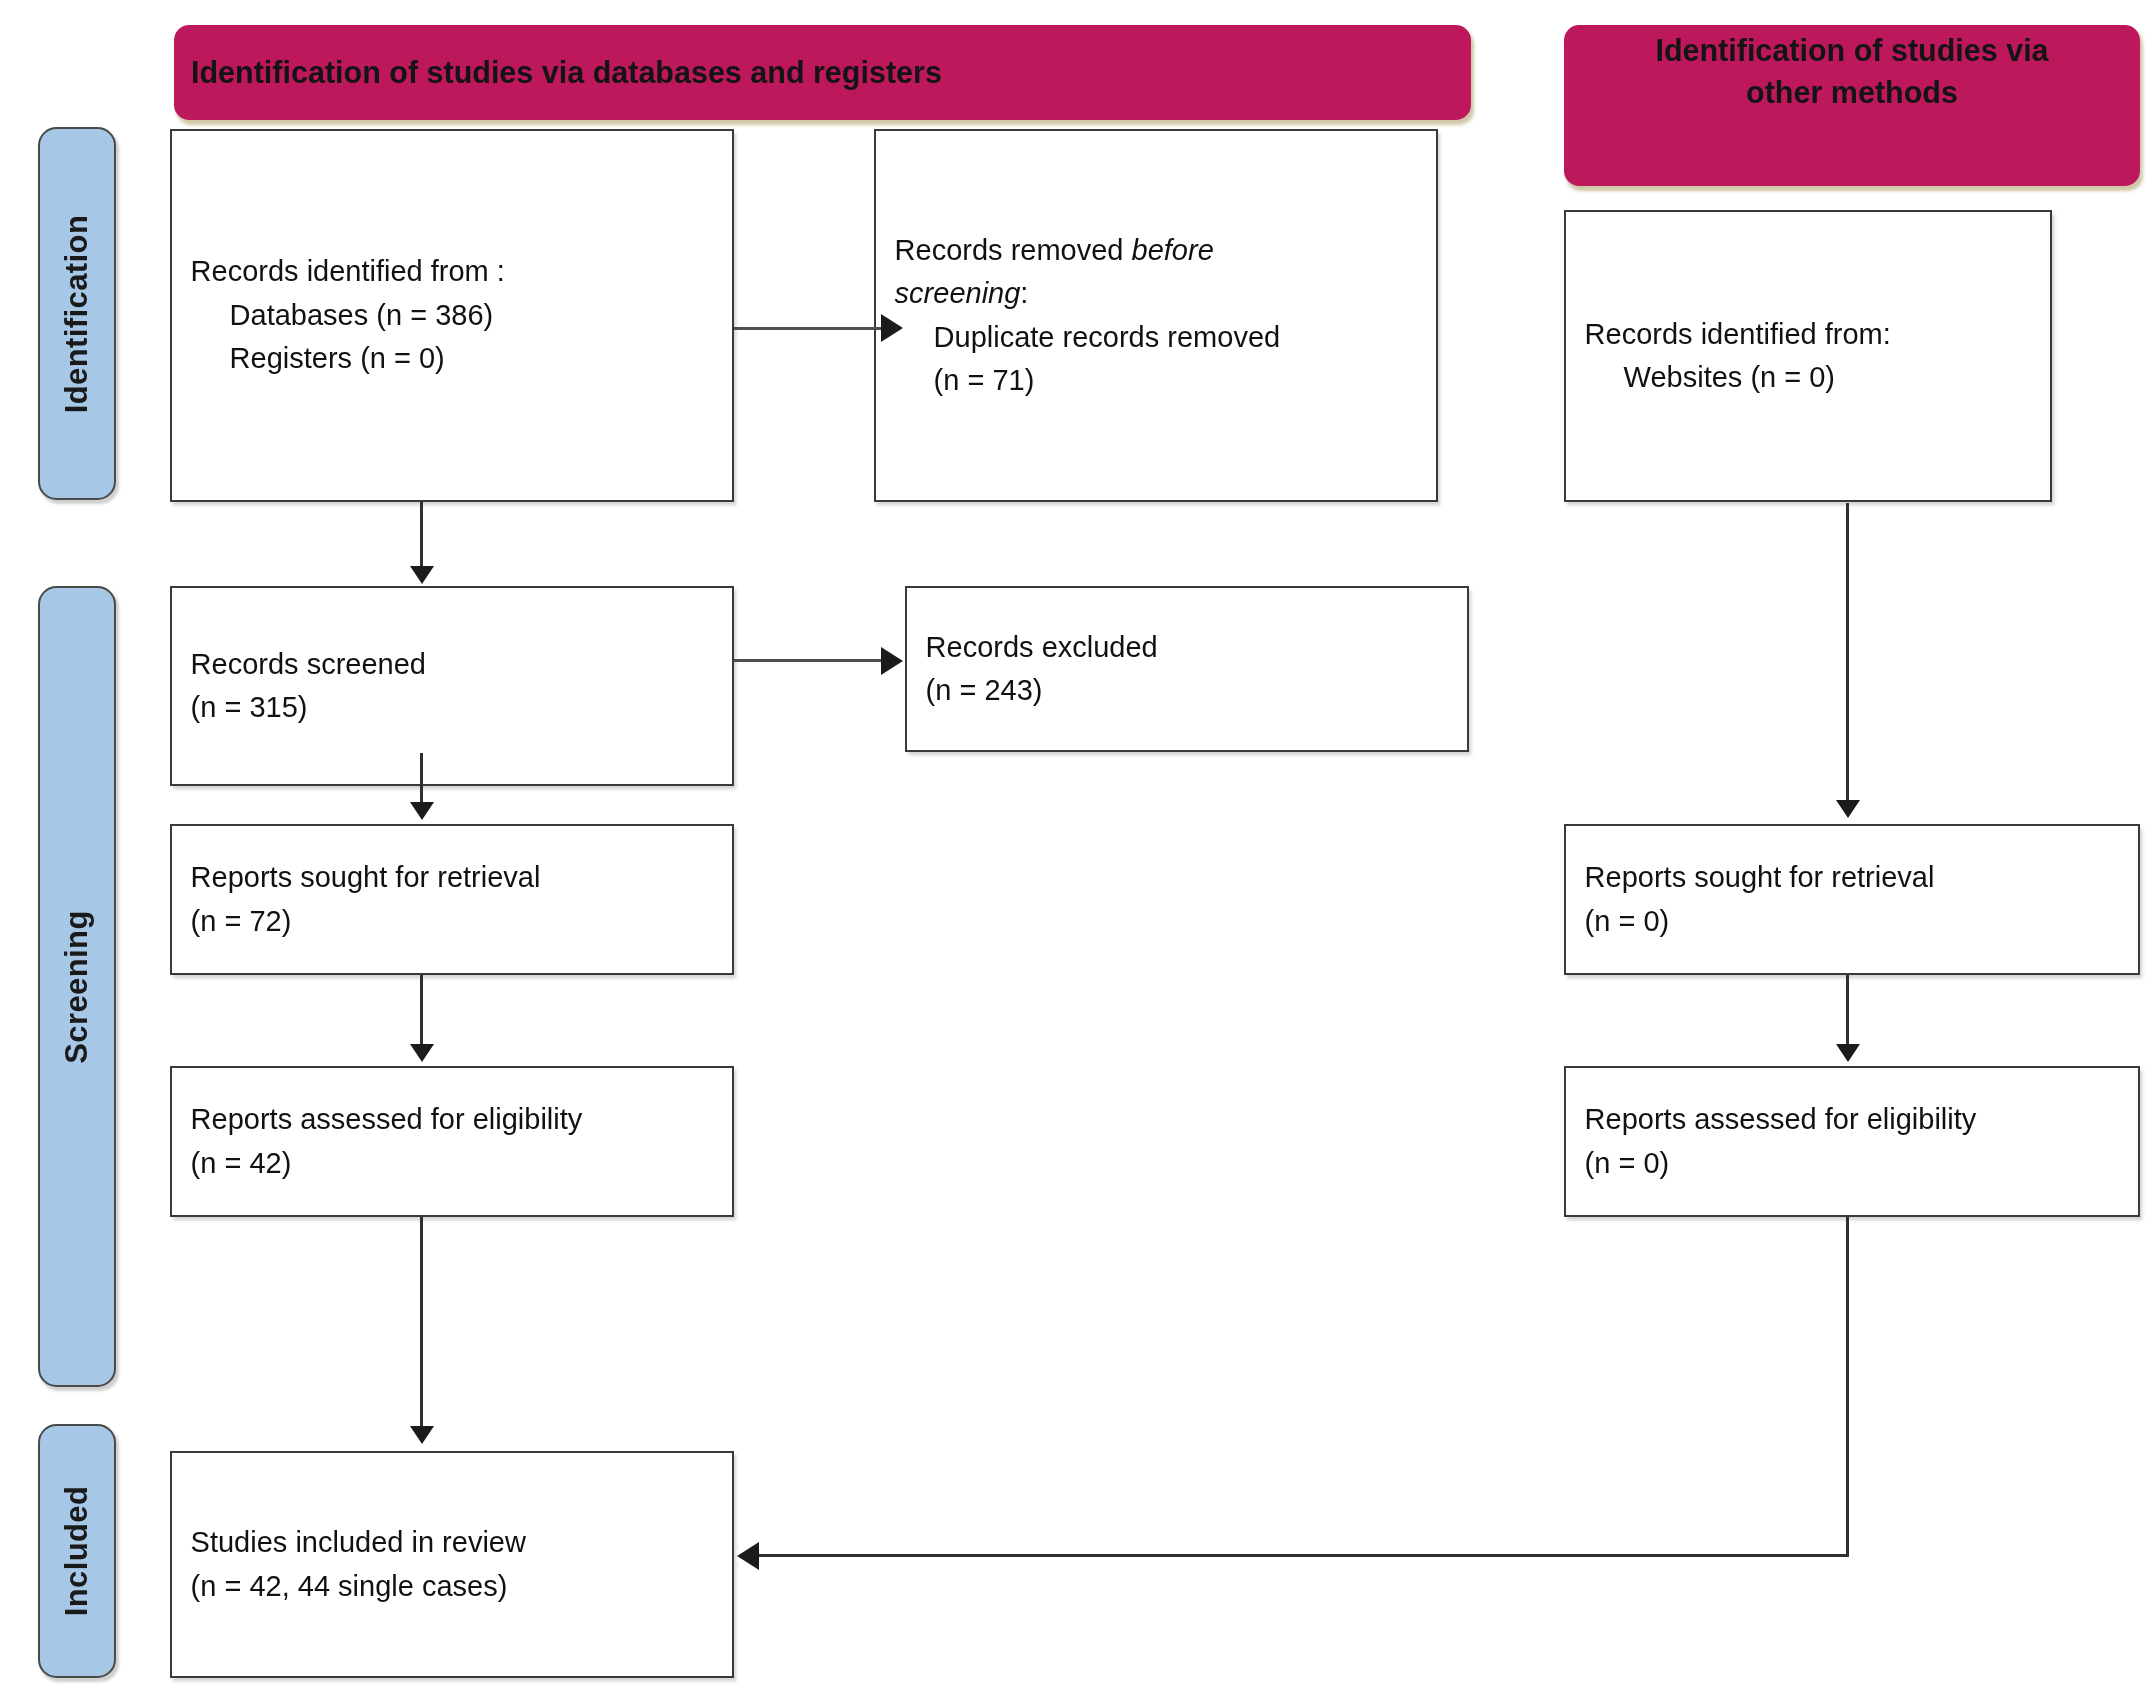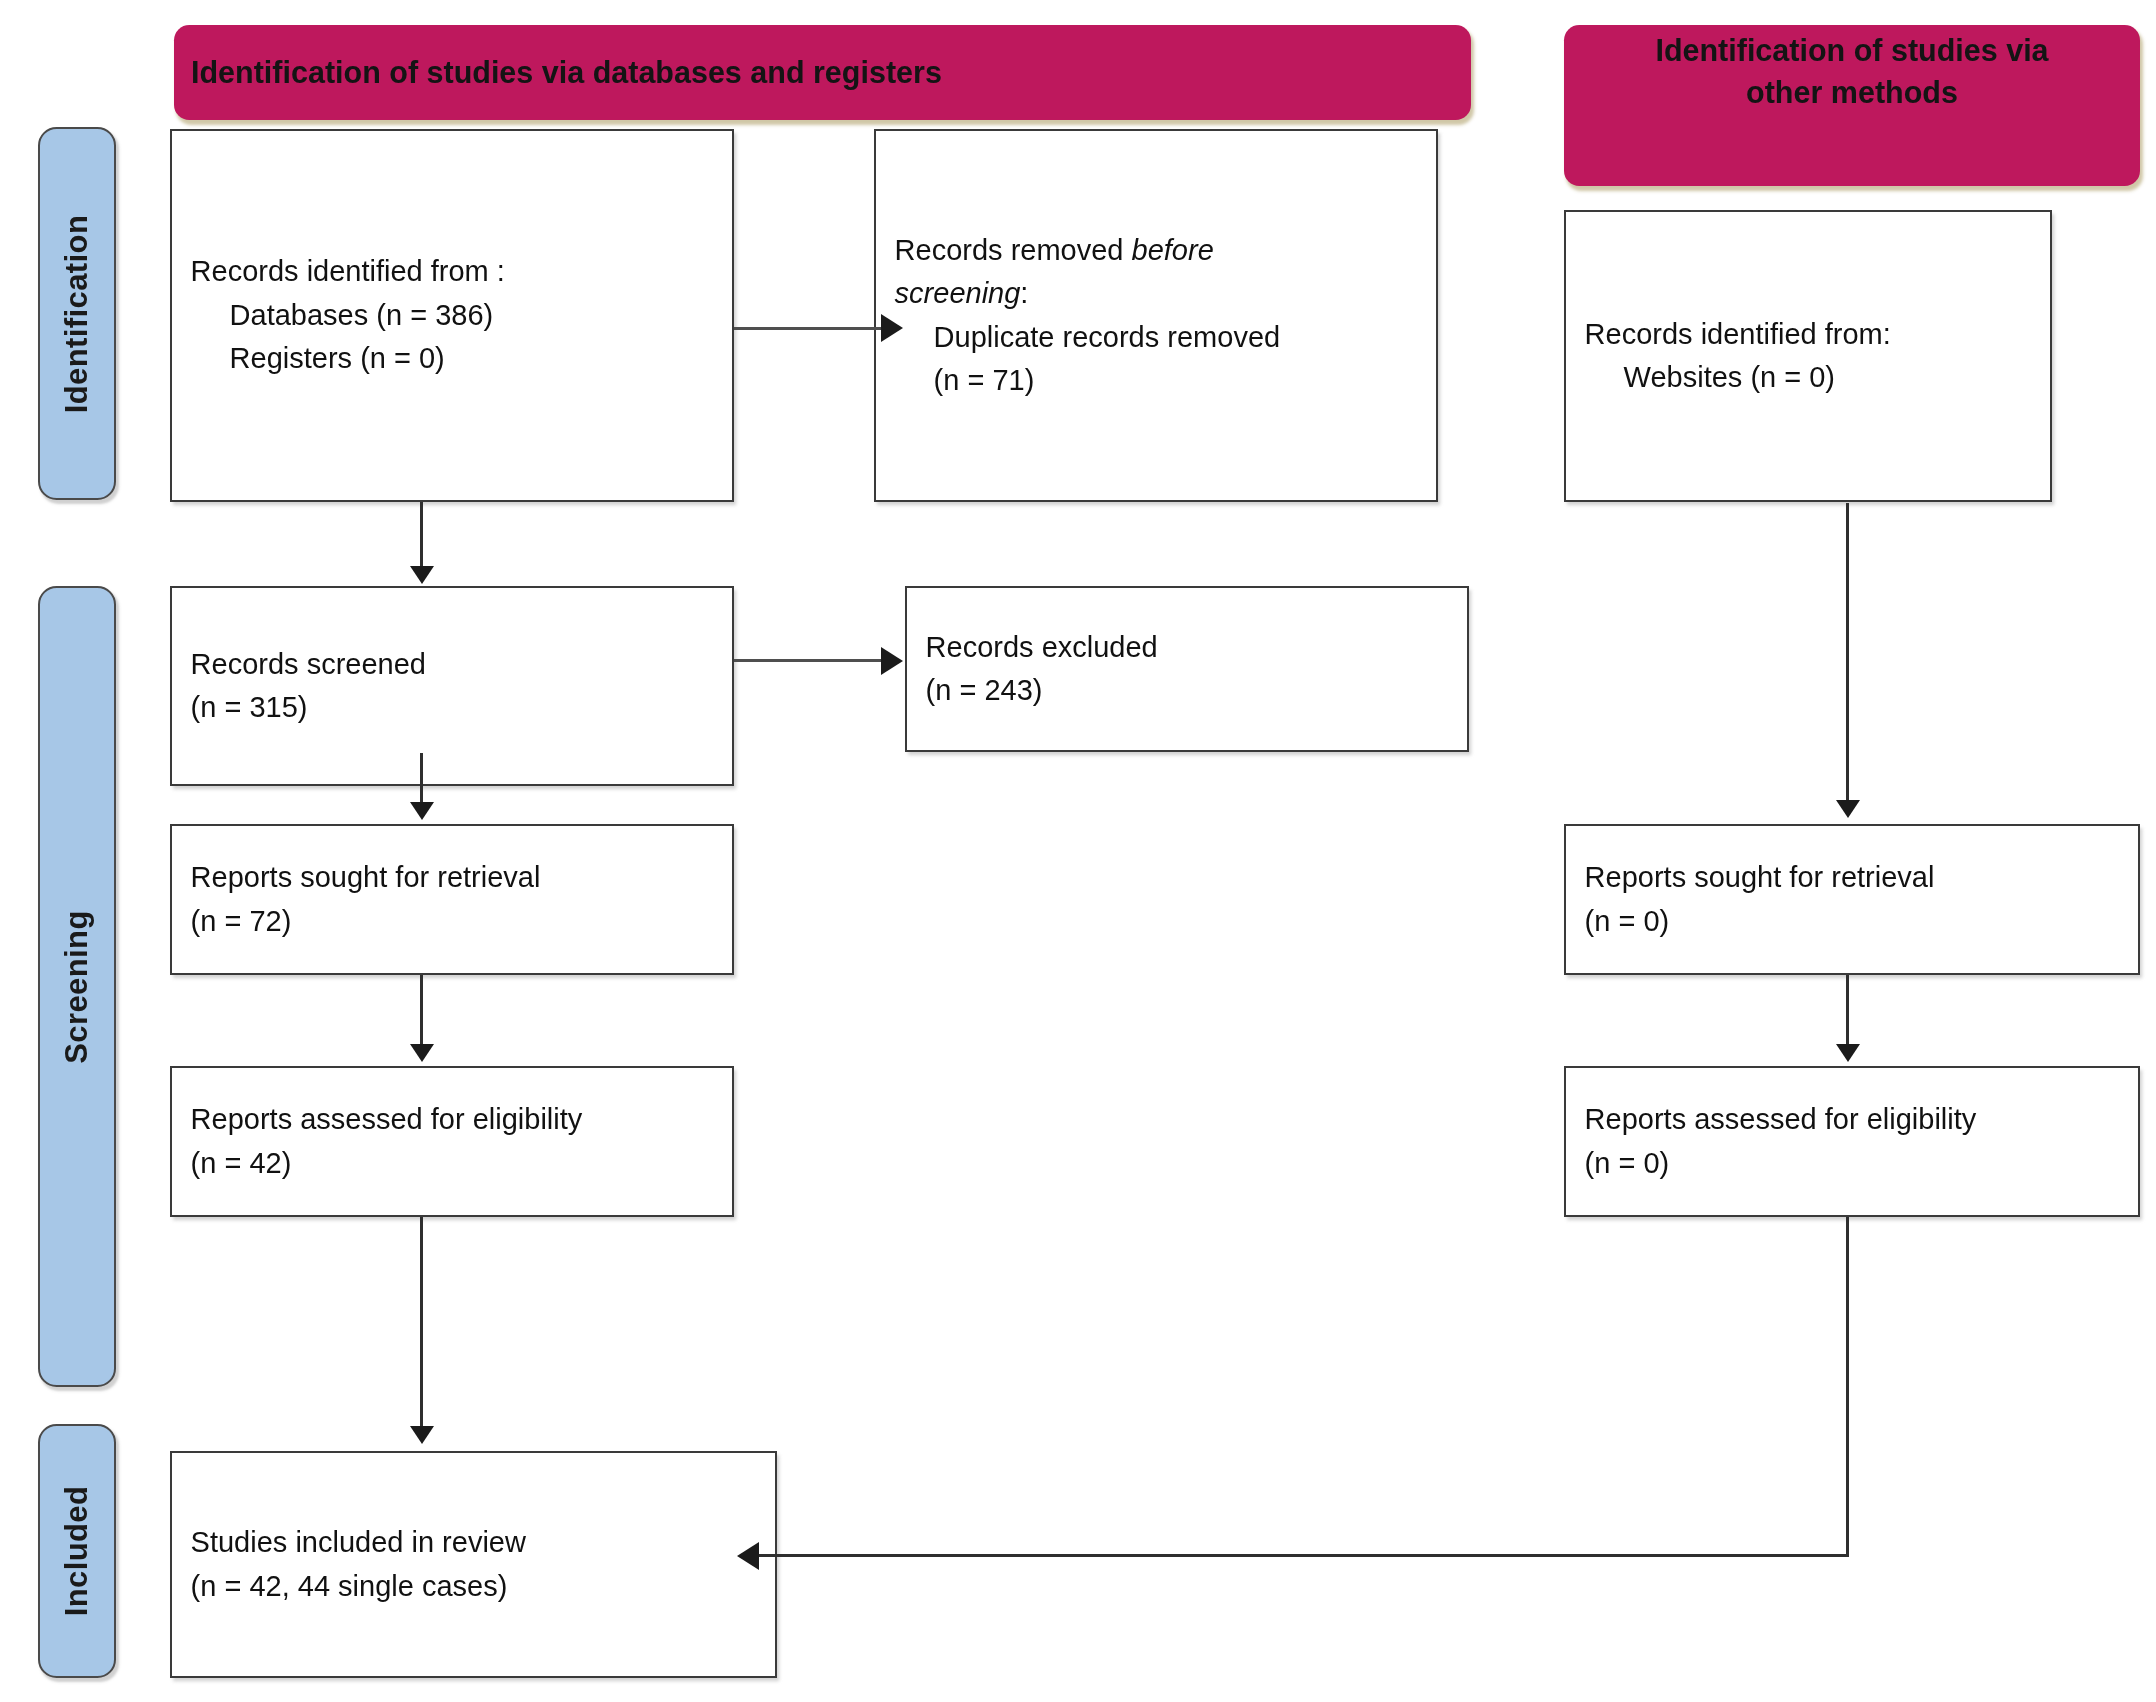--- a/index.html
+++ b/index.html
@@ -219,21 +219,21 @@
       <span class="line">(n = 0)</span>
     </div>
   </div>
 
   <div class="conn vert thin" style="left:420px; top:975px; height:73px;"></div>
   <div class="arrow-down" style="left:410px; top:1044px;"></div>
 
   <div class="conn vert thin" style="left:1846px; top:975px; height:73px;"></div>
   <div class="arrow-down" style="left:1836px; top:1044px;"></div>
 
-  <div class="node" style="left:170px; top:1451px; width:607px; height:227px;">
+  <div class="node" style="left:170px; top:1451px; width:564px; height:227px;">
     <div class="node-body">
       <span class="line">Studies included in review</span>
       <span class="line">(n = 42, 44 single cases)</span>
     </div>
   </div>
 
   <div class="conn vert thin" style="left:420px; top:1217px; height:212px;"></div>
   <div class="arrow-down" style="left:410px; top:1426px;"></div>
 
   <div class="conn vert thin" style="left:1846px; top:1217px; height:339px;"></div>

